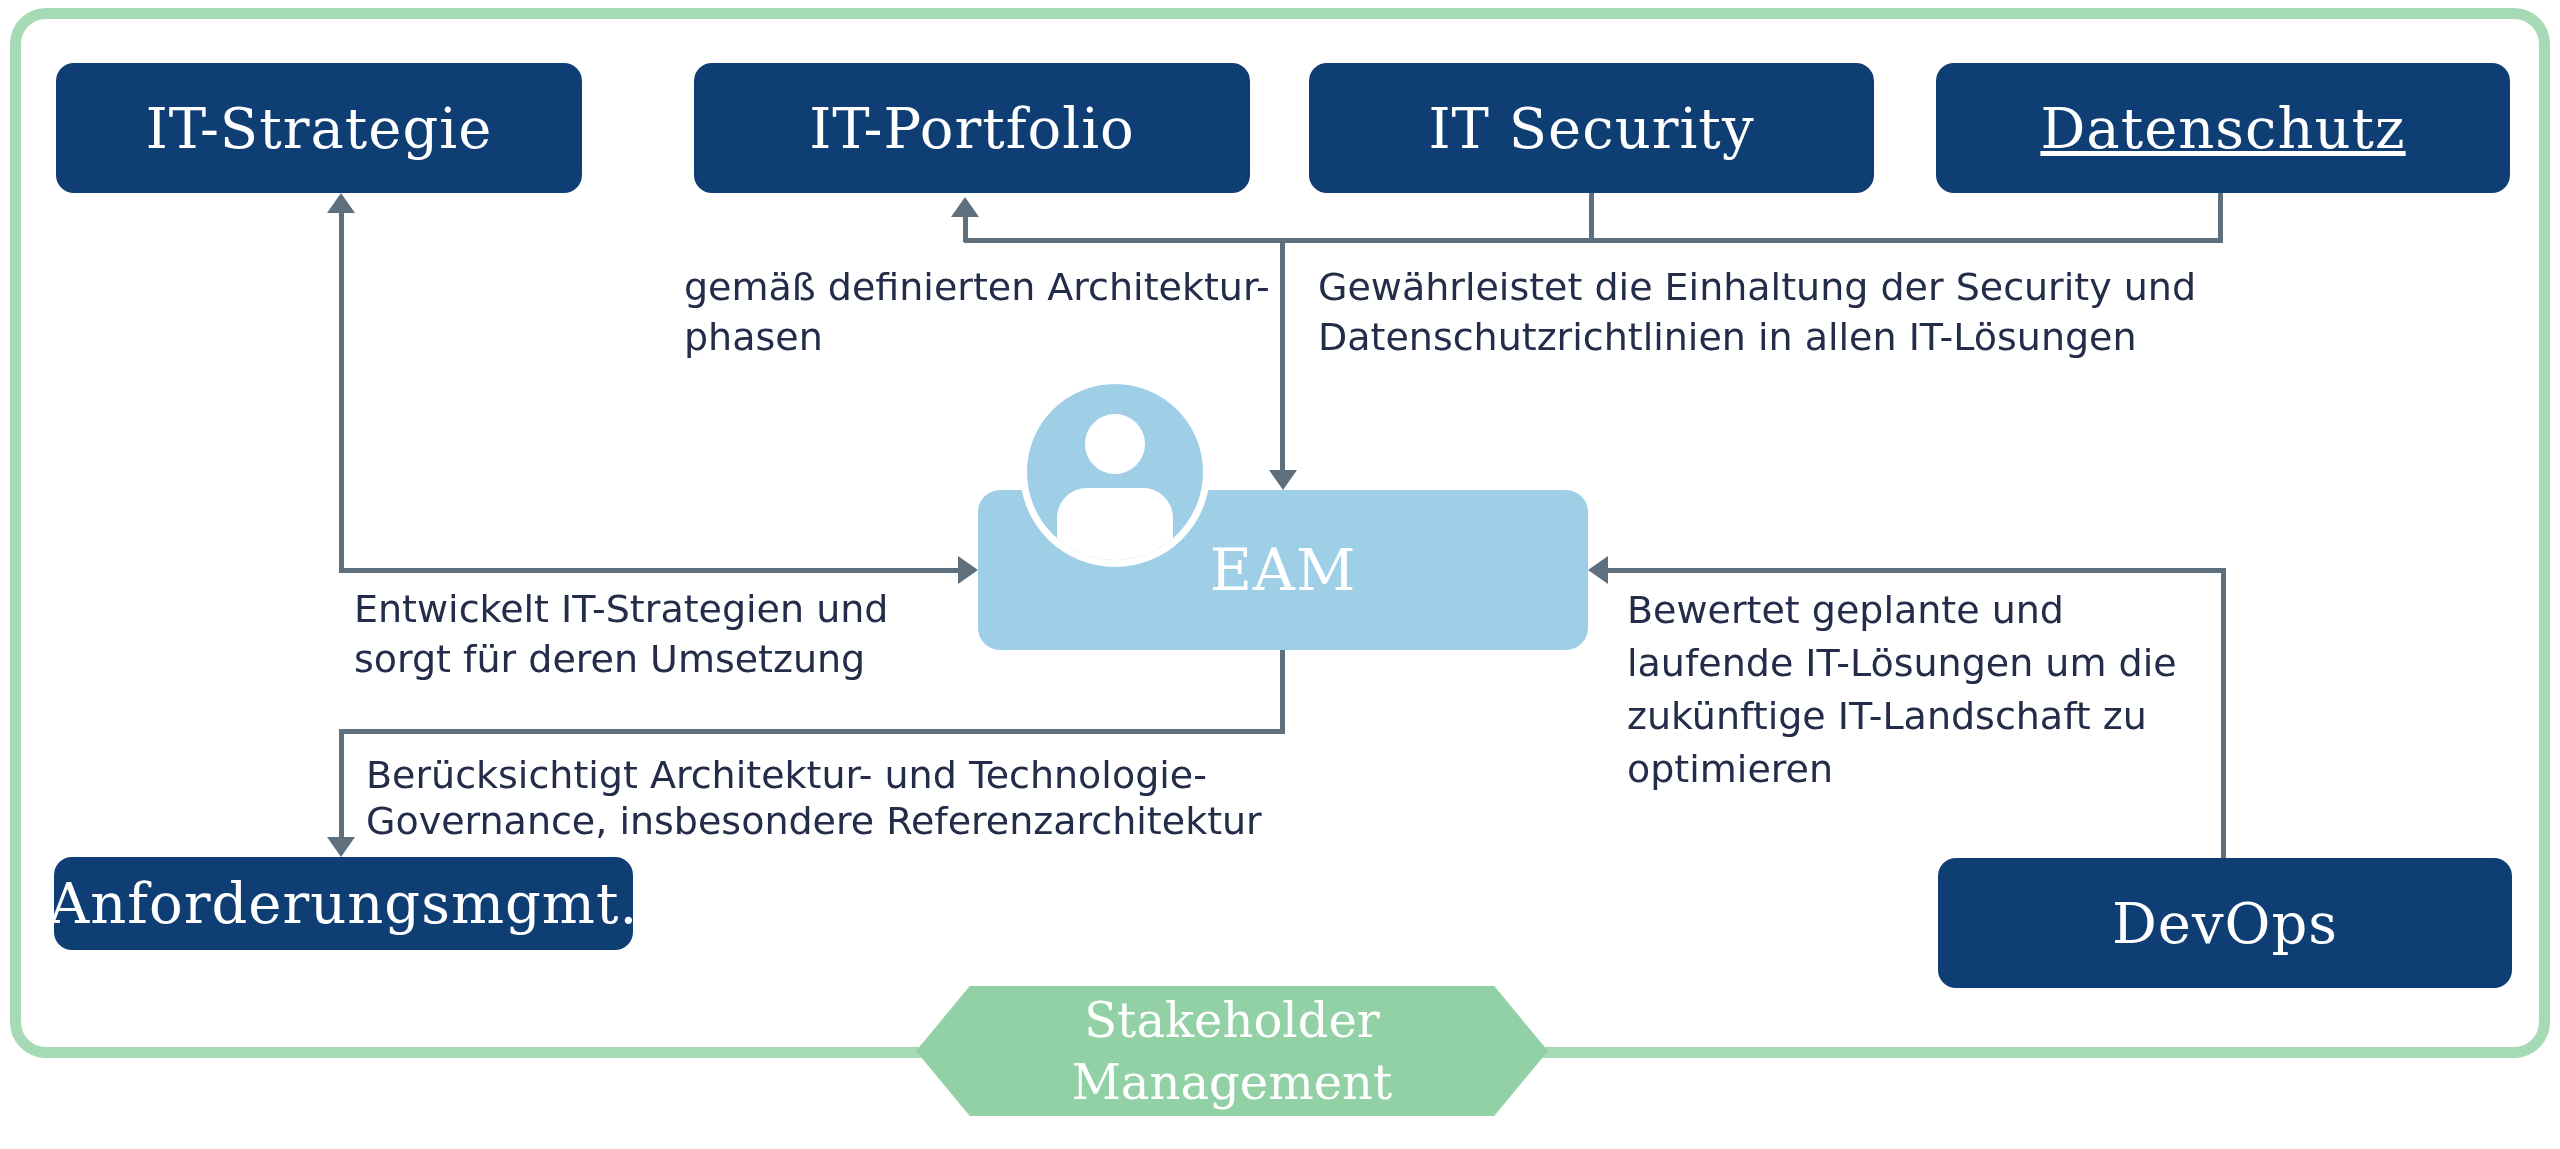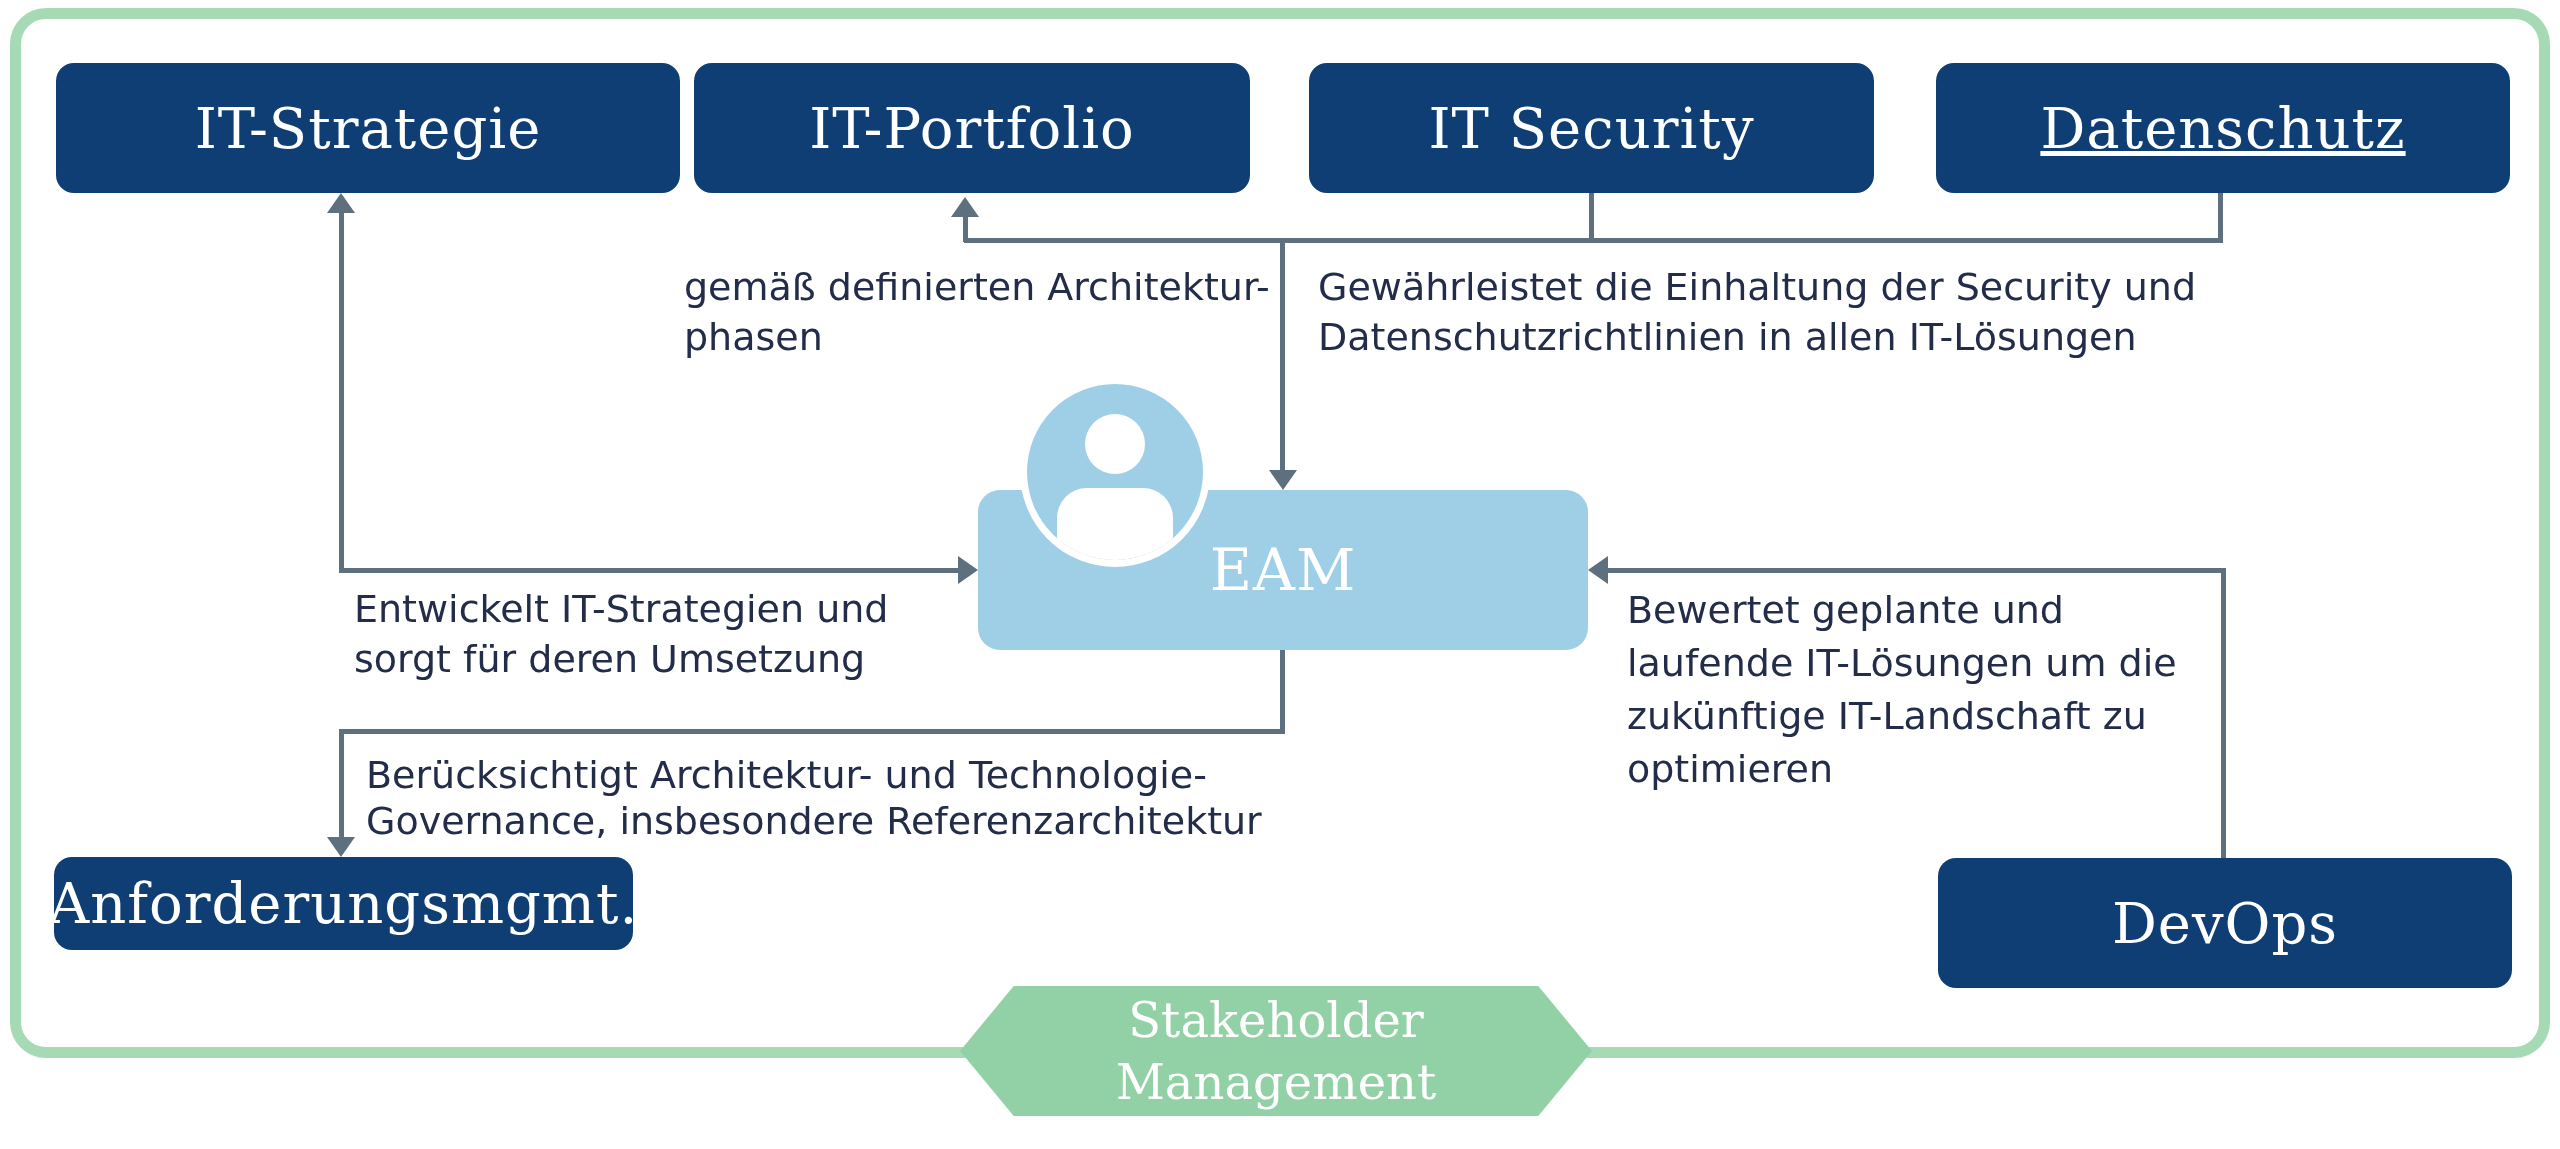--- a/index.html
+++ b/index.html
@@ -28,21 +28,21 @@
   .node{
     position:absolute;
     background:var(--node-blue,#0E3E73);
     border-radius:18px;
     display:flex;align-items:center;justify-content:center;
     color:#ffffff;
     font-family:"DejaVu Serif",serif;
     font-size:56px;letter-spacing:1px;
     z-index:4;white-space:nowrap;
   }
-  #n-strategie{left:56px;top:63px;width:624px;height:130px;}
+  #n-strategie{left:56px;top:63px;width:526px;height:130px;}
   #n-portfolio{left:694px;top:63px;width:556px;height:130px;}
   #n-security{left:1309px;top:63px;width:565px;height:130px;}
   #n-datenschutz{left:1936px;top:63px;width:574px;height:130px;text-decoration:underline;}
   #n-anforderung{left:54px;top:857px;width:579px;height:93px;}
   #n-devops{left:1938px;top:858px;width:574px;height:130px;text-align:center;}
   #n-eam{
     left:978px;top:490px;width:610px;height:160px;
     background:var(--eam-blue,#9FCFE6);
     border-radius:22px;font-size:58px;z-index:4;
   }
@@ -50,21 +50,21 @@
   .person{
     position:absolute;left:1020px;top:377px;width:176px;height:176px;
     background:var(--eam-blue,#9FCFE6);
     border:7px solid #ffffff;border-radius:50%;
     overflow:hidden;z-index:6;
   }
   .p-head{position:absolute;left:58px;top:30px;width:60px;height:60px;background:#ffffff;border-radius:50%;}
   .p-body{position:absolute;left:30px;top:104px;width:116px;height:80px;background:#ffffff;border-radius:30px 30px 0 0;}
   
   .hex{
-    position:absolute;left:960px;top:986px;width:632px;height:130px;
+    position:absolute;left:916px;top:986px;width:632px;height:130px;
     background:var(--hex-green,#92D1A5);
     clip-path:polygon(0% 50%,8.5% 0%,91.5% 0%,100% 50%,91.5% 100%,8.5% 100%);
     display:flex;flex-direction:column;align-items:center;justify-content:center;
     color:#ffffff;font-family:"DejaVu Serif",serif;font-size:48px;line-height:62px;
     z-index:5;text-align:left;
   }
   
   .ann{
     position:absolute;
     color:var(--text-navy,#232C49);

